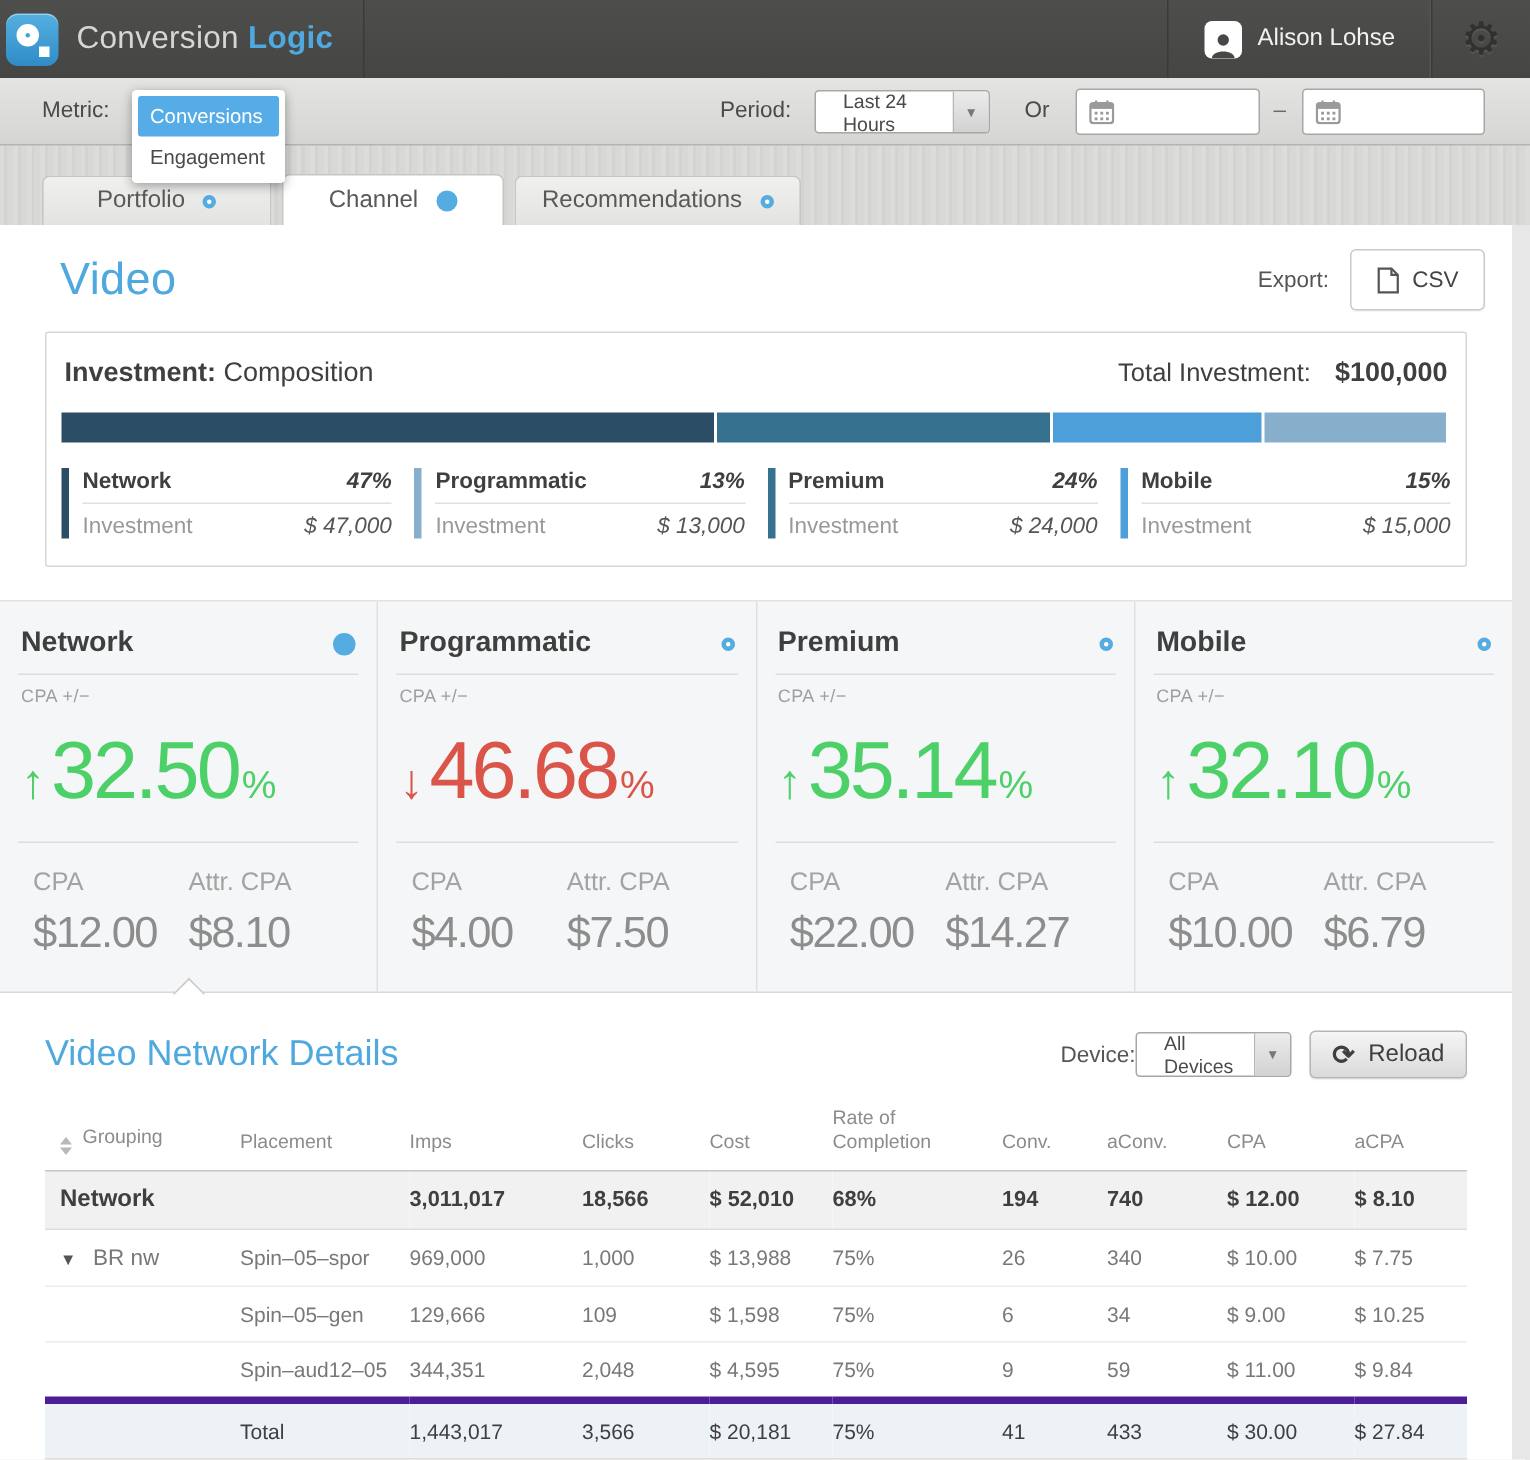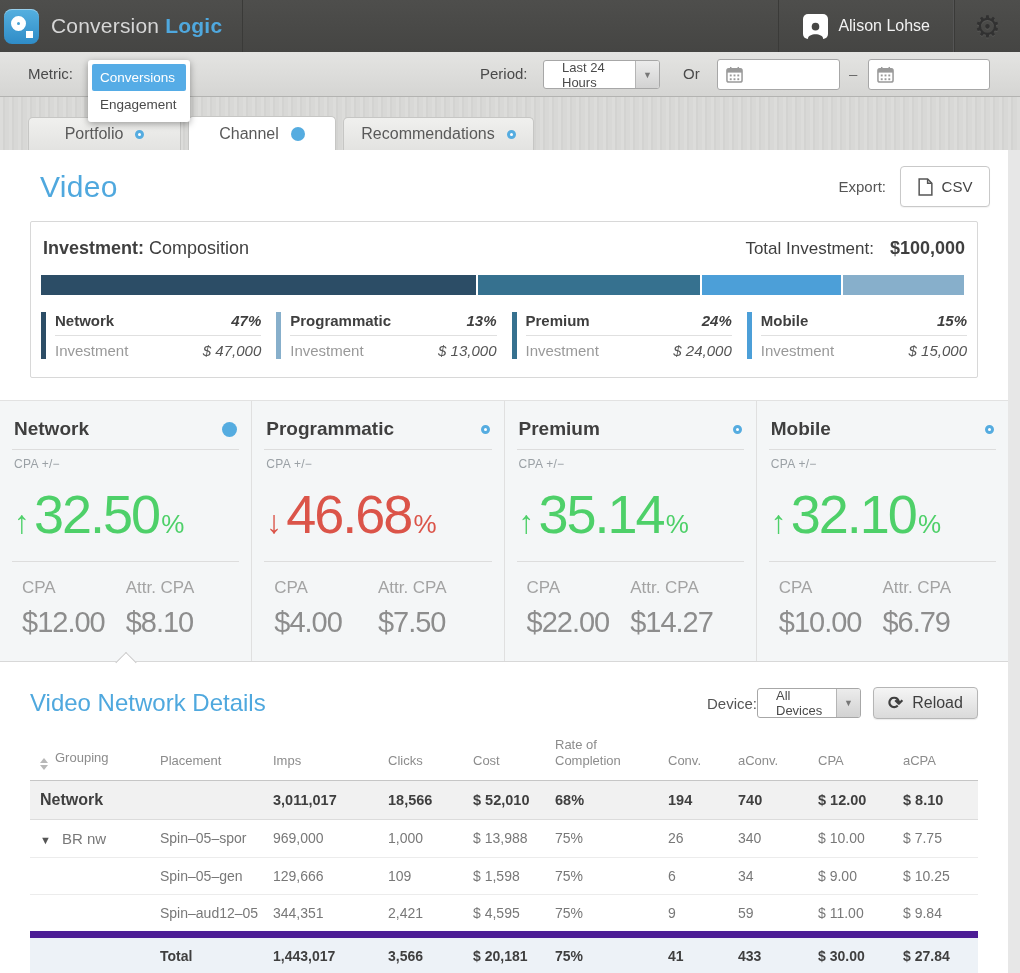--- a/index.html
+++ b/index.html
@@ -114,21 +114,21 @@
   td { font-size:14px; color:#787878; padding:10px 4px 10px 0; }
   .sort-icon { display:inline-flex; flex-direction:column; gap:2px; margin-right:7px; vertical-align:-1px; }
   .sort-icon i { width:0; height:0; border-left:4px solid transparent; border-right:4px solid transparent; }
   .sort-icon .up { border-bottom:5px solid #b8b8b8; }
   .sort-icon .dn { border-top:5px solid #b8b8b8; }
   tr.summary td { background:#f1f1f1; font-weight:bold; color:#3f3f3f; border-top:1px solid #c6c6c6; border-bottom:1px solid #dcdcdc; font-size:14.5px; }
   tr.summary td.first { font-size:16px; }
   tr.detail td { border-bottom:1px solid #ececec; }
   td .expander { display:inline-block; width:22px; color:#555; font-size:11px; }
   td .group-name { font-size:15px; }
-  tr.total td { background:#edf2f7; font-weight:bold; color:#3f3f3f; border-top:7px solid #4c1d95; border-bottom:1px solid #dcdcdc; }
+  tr.total td { background:#edf2f7; font-weight:normal; color:#3f3f3f; border-top:5px solid #4c1d95; border-bottom:1px solid #dcdcdc; }
   tr.spacer td { padding:0; height:5px; background:#e7e7e7; border:none; }
   tr.grouprow td { background:#fff; border-bottom:1px solid #e3e3e3; padding:11px 4px 11px 0; }
 
   .icon-svg { display:block; }
 </style>
 </head>
 <body>
 
 <div class="topbar">
   <div class="brand">
@@ -481,21 +481,21 @@
         <td>75%</td>
         <td>6</td>
         <td>34</td>
         <td>$ 9.00</td>
         <td>$ 10.25</td>
       </tr>
       <tr class="detail">
         <td class="first"></td>
         <td>Spin–aud12–05</td>
         <td>344,351</td>
-        <td>2,421</td>
+        <td>2,048</td>
         <td>$ 4,595</td>
         <td>75%</td>
         <td>9</td>
         <td>59</td>
         <td>$ 11.00</td>
         <td>$ 9.84</td>
       </tr>
       <tr class="total">
         <td class="first"></td>
         <td>Total</td>

